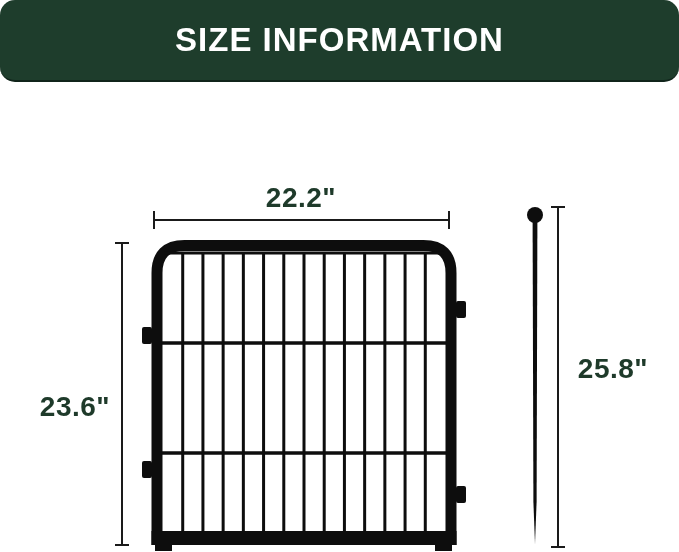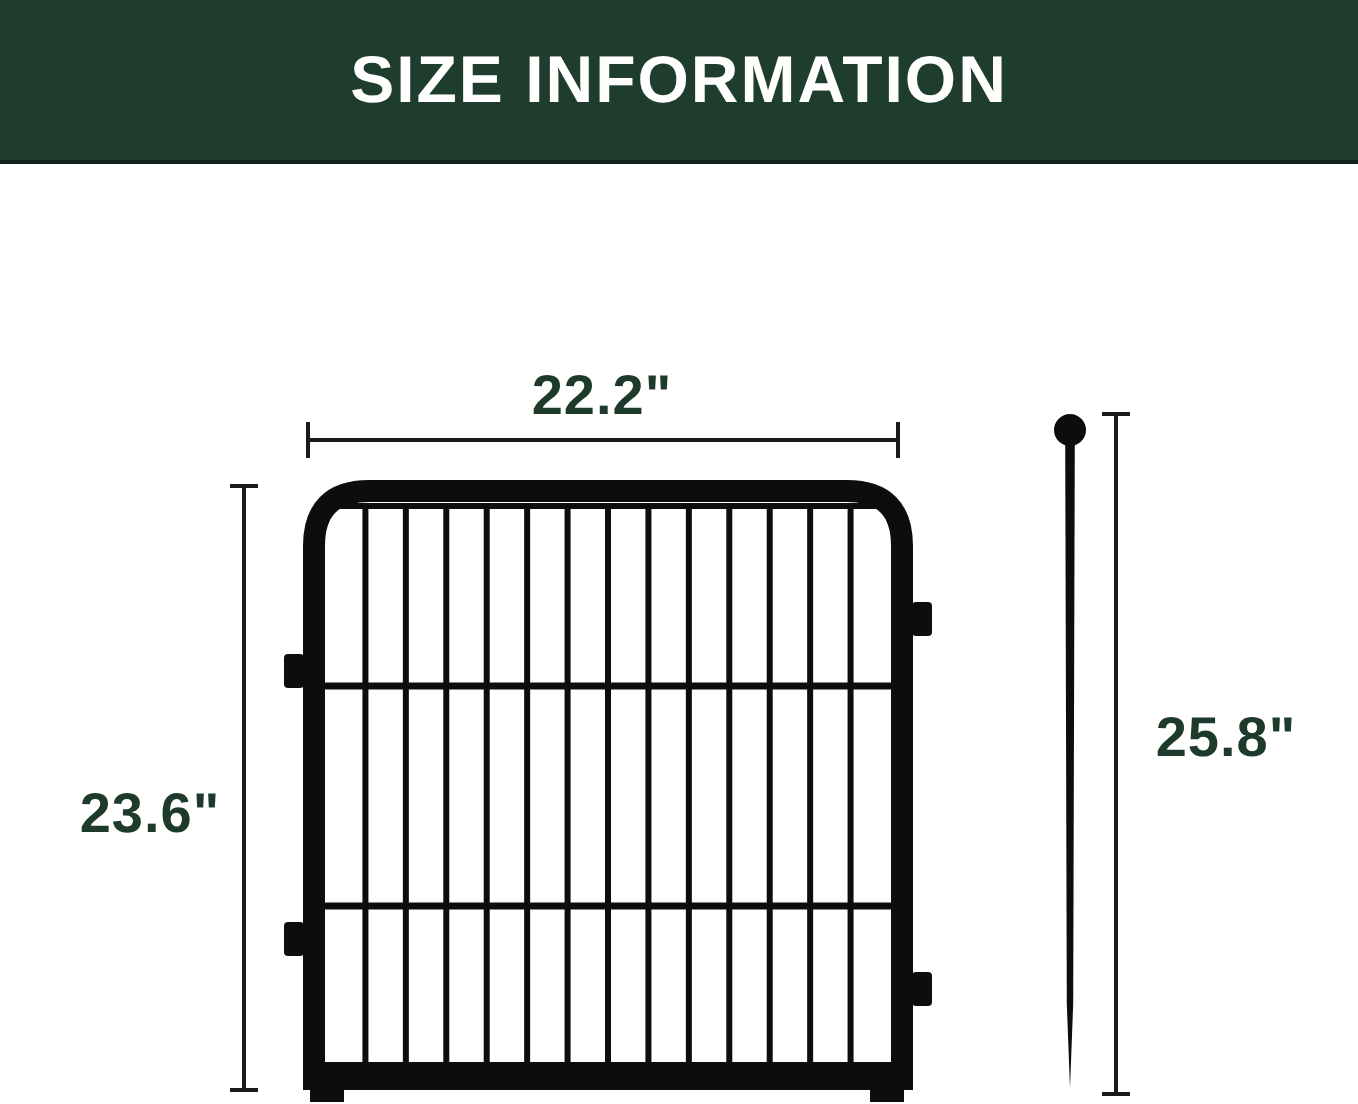--- a/index.html
+++ b/index.html
@@ -15,20 +15,21 @@
     position: absolute;
     top: 0; left: 0;
     width: 100%;
     height: 80px;
     background: #1e3d2c;
     border-bottom: 2px solid #10241a;
     display: flex;
     align-items: center;
     justify-content: center;
     box-sizing: content-box;
+    border-radius: 15px;
   }
   .header-title {
     color: #ffffff;
     font-size: 33px;
     font-weight: 800;
     letter-spacing: 1px;
     white-space: nowrap;
   }
   .diagram {
     position: absolute;

